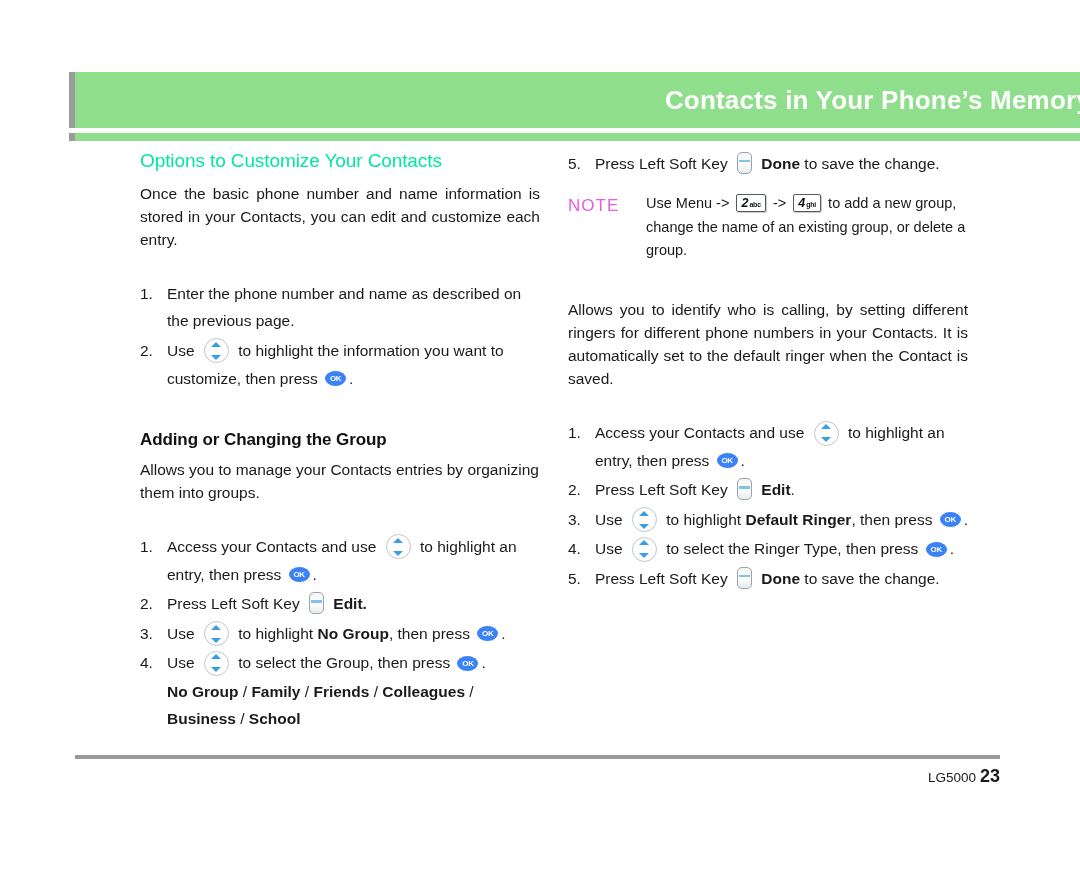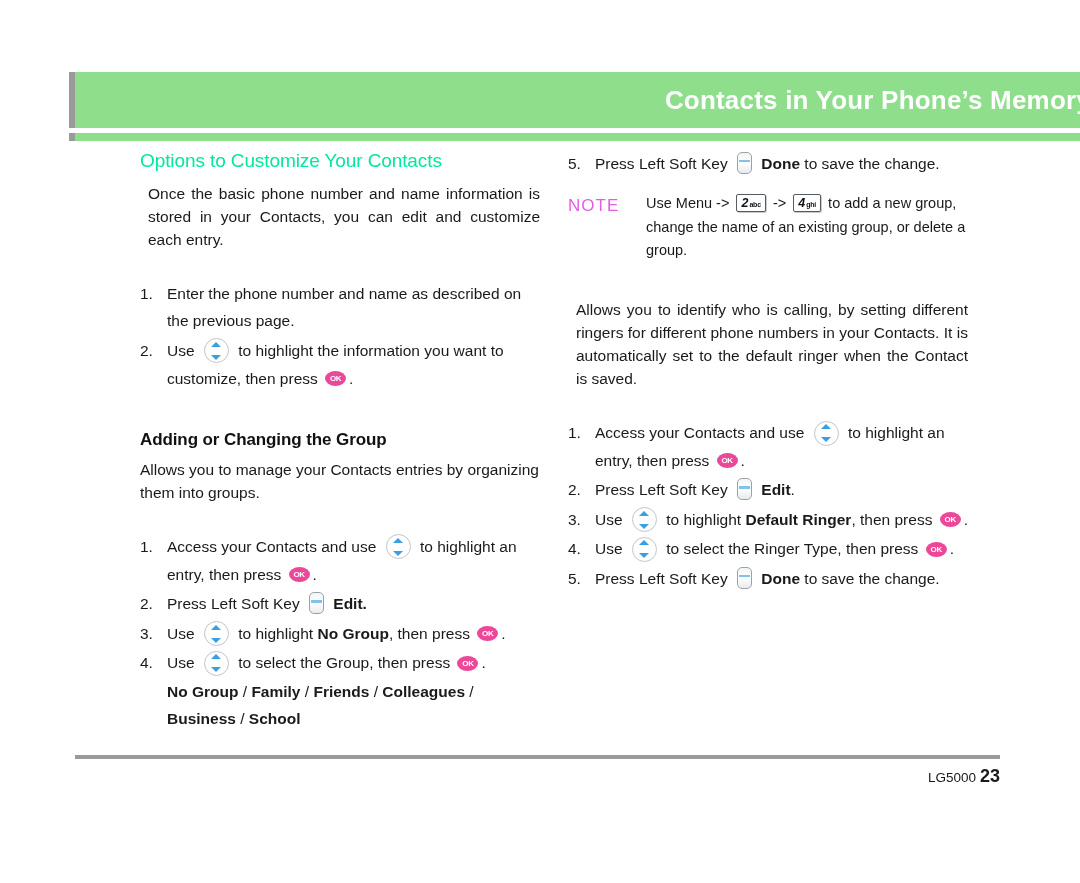--- a/index.html
+++ b/index.html
@@ -93,21 +93,21 @@
     font-weight: bold;
     margin: 0 0 9px 0;
     letter-spacing: -0.1px;
   }
   .para {
     font-size: 15.5px;
     line-height: 1.48;
     margin: 0 0 6px 0;
     color: #1a1a1a;
   }
-  .para.justify { text-align: justify; margin-left: 8px; }
+  .para.justify { text-align: justify; }
 
   .steps {
     margin: 0;
     padding: 0;
     list-style: none;
   }
   .step {
     position: relative;
     font-size: 15.5px;
     line-height: 1.78;
@@ -184,21 +184,21 @@
   }
   .nav-icon .tri-dn {
     bottom: 2.5px;
     border-top: 5px solid #3a9fe0;
   }
 
   .ok-icon {
     width: 21px;
     height: 15px;
     border-radius: 50%;
-    background: #ec4899;
+    background: #3b82f6;
     color: #ffffff;
     font-size: 8px;
     font-weight: bold;
     line-height: 15px;
     text-align: center;
     letter-spacing: -0.3px;
     margin: 0 3px;
     top: -1px;
   }
 

